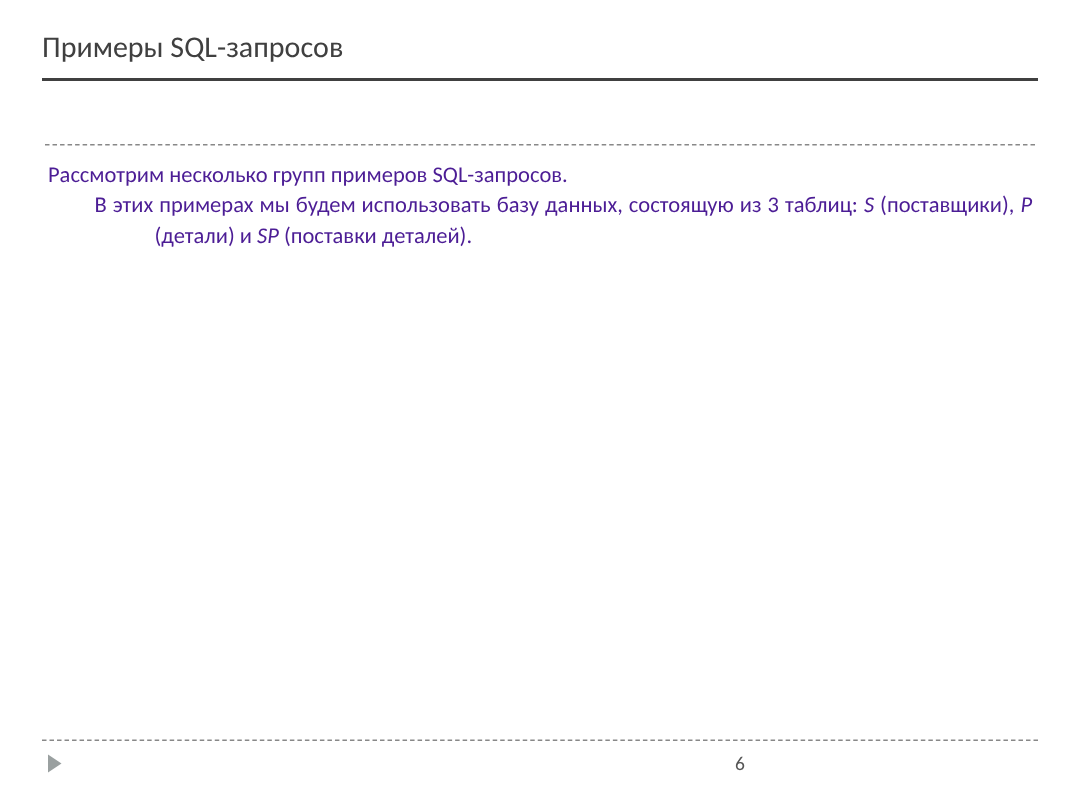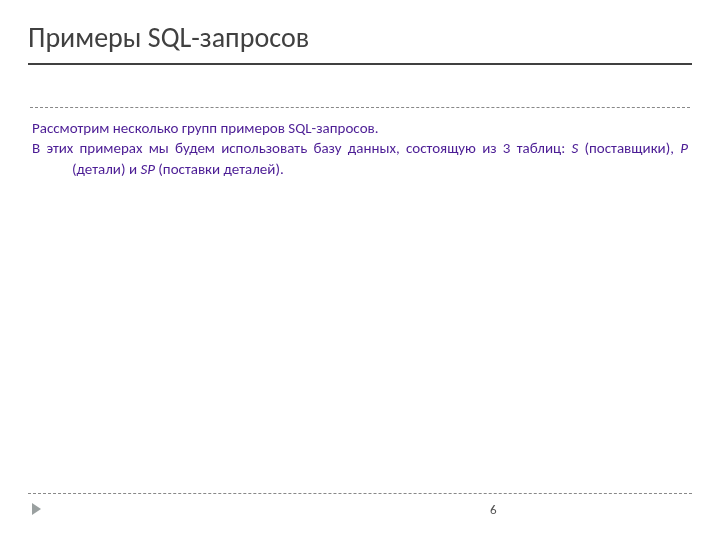--- a/index.html
+++ b/index.html
@@ -15,21 +15,21 @@
       position: relative;
       overflow: hidden;
     }
     .slide {
       width: 100%;
       height: 100%;
       padding: 20px 28px 20px 28px;
       position: relative;
     }
     .title {
-      font-size: 28px;
+      font-size: 20px;
       font-weight: 400;
       color: #404040;
       margin-bottom: 8px;
     }
     .title-rule {
       border: none;
       border-top: 2px solid #404040;
       margin-bottom: 0;
     }
     .dashed-rule {
@@ -49,20 +49,21 @@
     .para1 {
       text-align: left;
     }
     .para2 {
       text-align: justify;
       text-indent: 0;
     }
     .hang {
       padding-left: 40px;
       text-indent: -40px;
+      margin-left: 31px;
     }
     em.it {
       font-style: italic;
     }
     .footer {
       position: absolute;
       left: 28px;
       right: 28px;
       bottom: 22px;
     }

